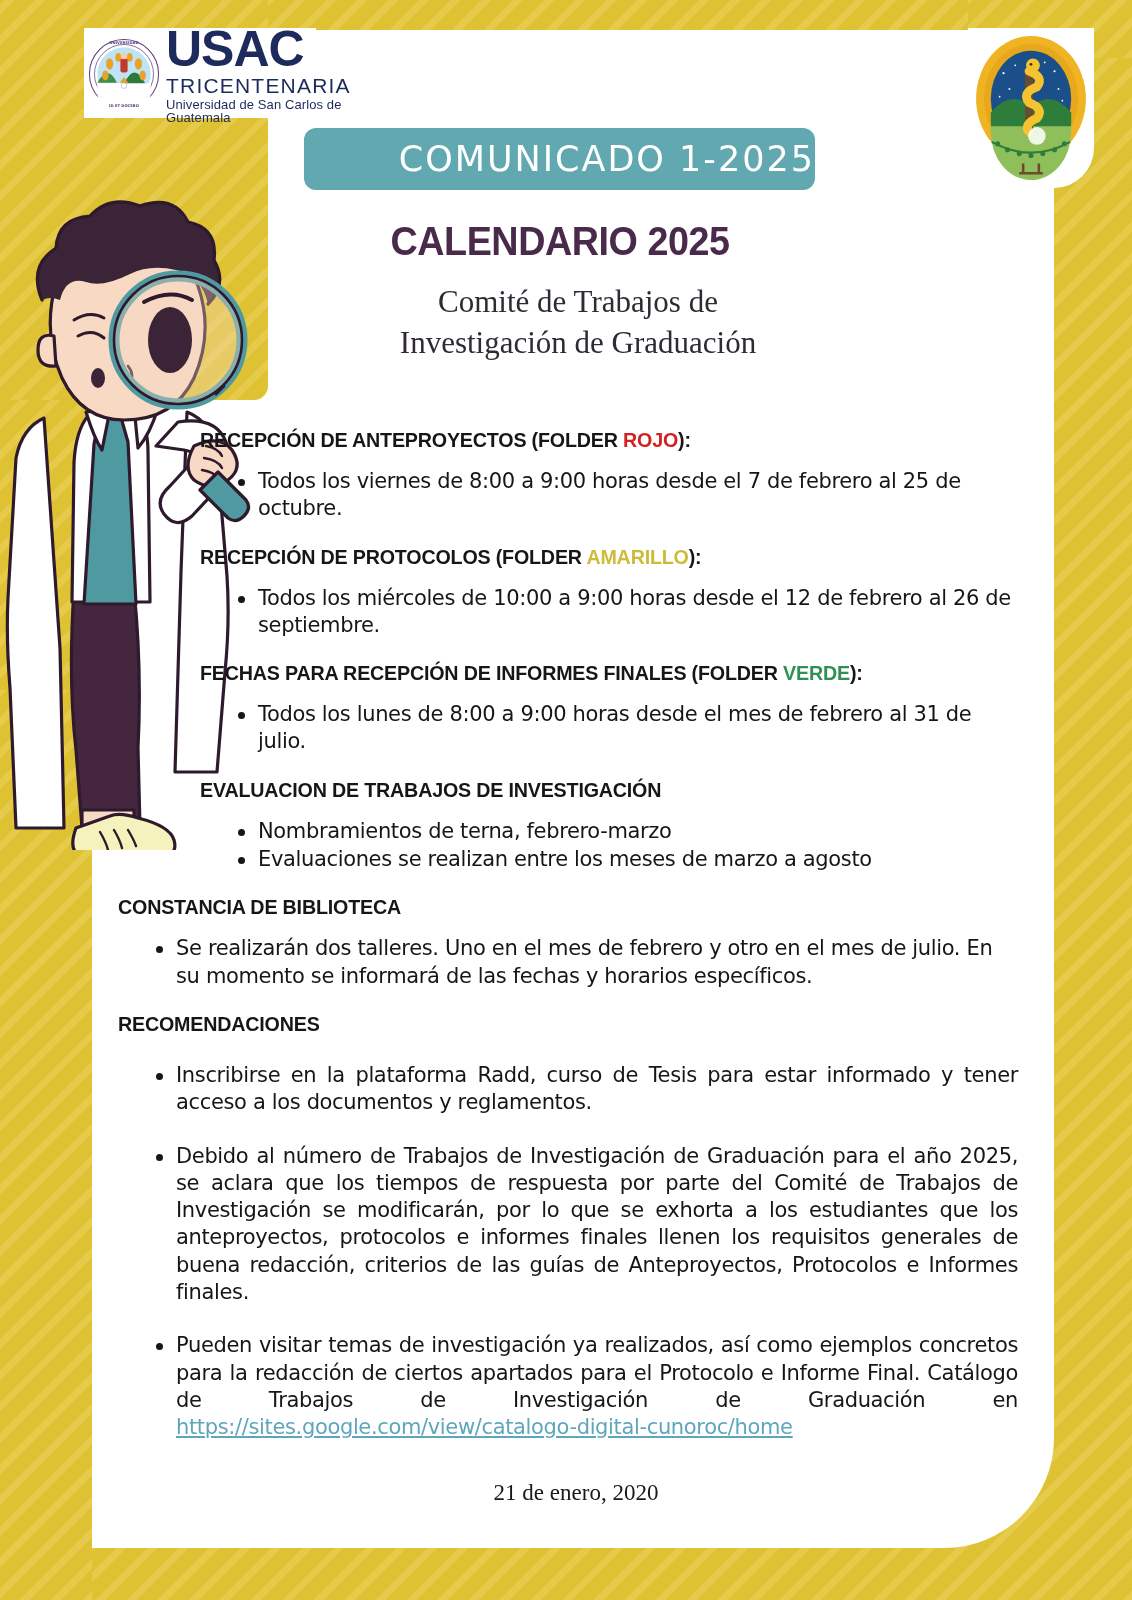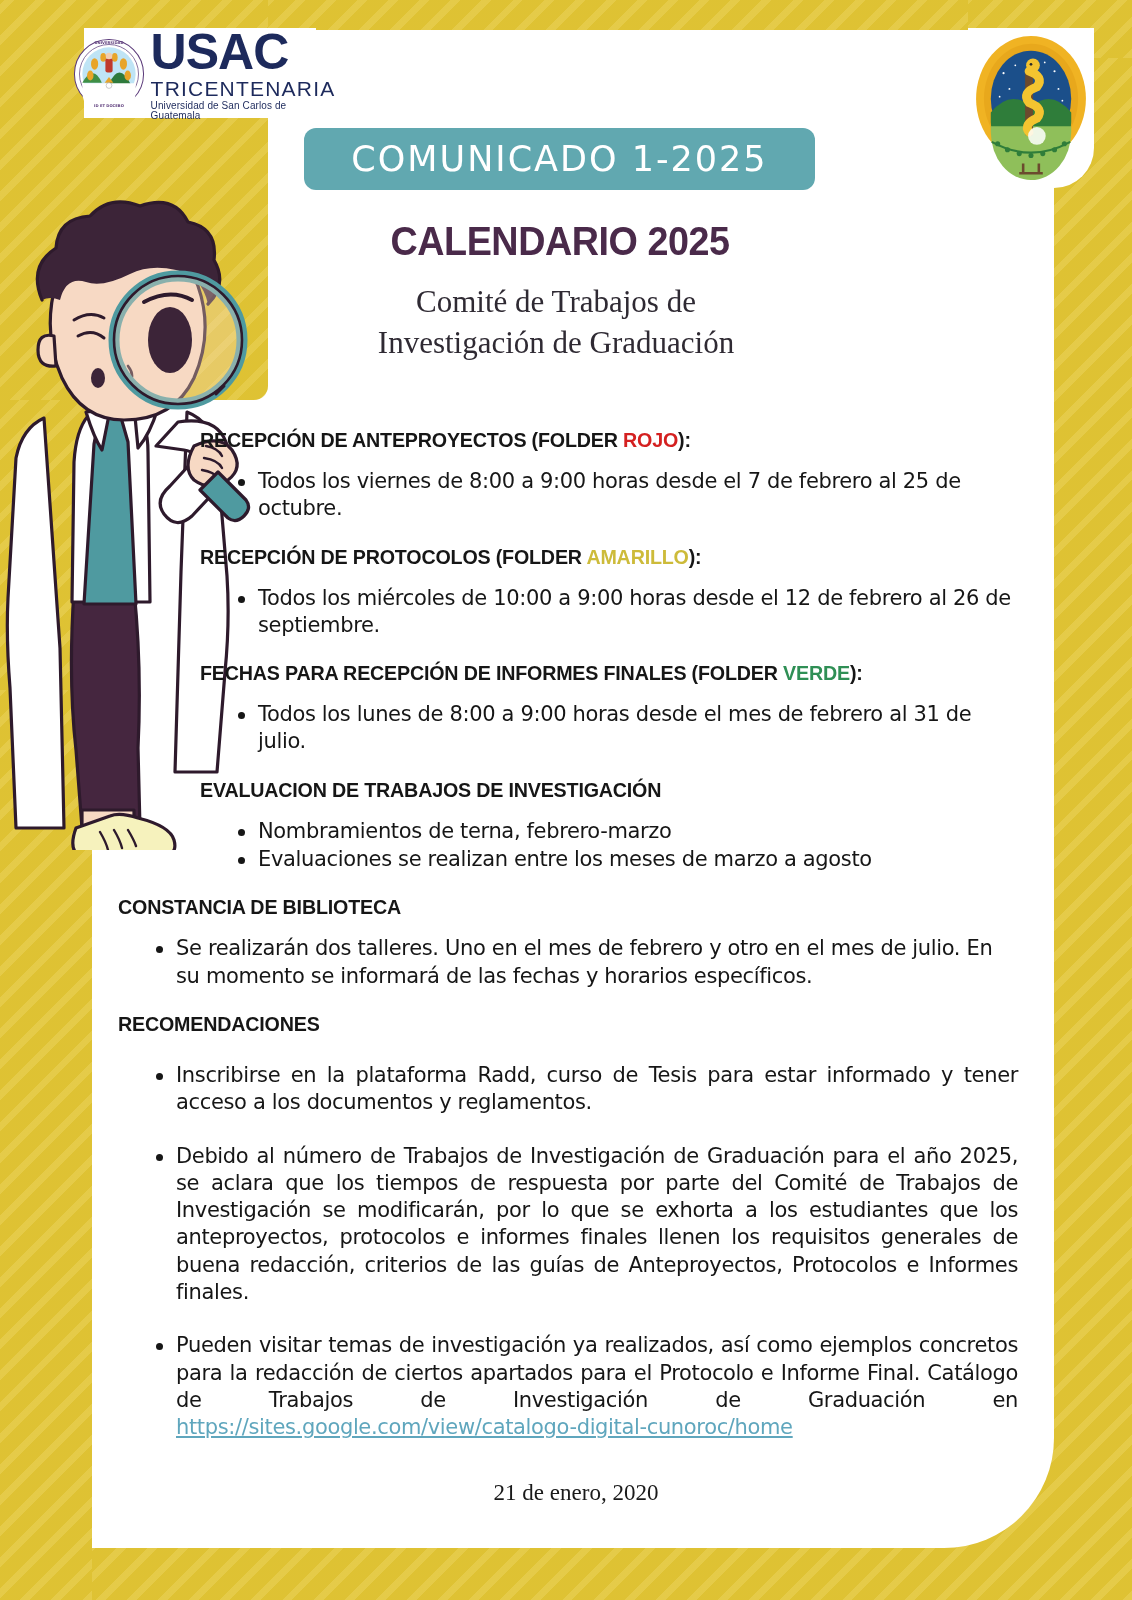--- a/index.html
+++ b/index.html
@@ -110,41 +110,40 @@
   
   #usac-logo {
     position: absolute;
     left: 88px;
     top: 30px;
     width: 232px;
     height: 88px;
     display: flex;
     align-items: center;
     gap: 6px;
-    justify-content: center;
   }
   #usac-seal { flex: 0 0 auto; }
   #usac-word { display:flex; flex-direction: column; line-height: 1; }
   .usac-main {
     font-family: "Liberation Sans", sans-serif;
     font-weight: 700;
     font-size: 50px;
     letter-spacing: -1px;
     color: #1d2a5c;
   }
   .usac-tri {
     font-family: Liberation Sans, sans-serif;
     font-size: 21px;
     letter-spacing: 1.2px;
     color: #1d2a5c;
     margin-top: 1px;
   }
   .usac-sub {
     font-family: "Liberation Sans", sans-serif;
-    font-size: 10px;
+    font-size: 13px;
     color: #1d2a5c;
     margin-top: 2px;
     letter-spacing: 0.1px;
   }
   #med-seal {
     position: absolute;
     right: 42px;
     top: 32px;
     width: 118px;
     height: 152px;
@@ -154,21 +153,21 @@
   #comunicado-banner {
     position: absolute;
     left: 304px;
     top: 128px;
     width: 511px;
     height: 62px;
     background: #61a8b0;
     border-radius: 12px;
     display: flex;
     align-items: center;
-    justify-content: center;
+    justify-content: flex-end;
   }
   #comunicado-banner .txt {
     font-family: "DejaVu Sans", sans-serif;
     font-size: 35px;
     font-weight: 400;
     color: #ffffff;
     letter-spacing: 2px;
   }
   #calendario-title {
     position: absolute;
@@ -178,21 +177,21 @@
     text-align: center;
     font-family: "Liberation Sans", sans-serif;
     font-weight: 700;
     font-size: 41px;
     color: #4a2a4a;
     letter-spacing: -0.5px;
     transform: scaleX(0.92);
   }
   #subtitle {
     position: absolute;
-    left: 186px;
+    left: 208px;
     top: 282px;
     width: 740px;
     text-align: center;
     font-family: "Liberation Serif", serif;
     font-size: 31px;
     line-height: 1.32;
     color: #2f2a33;
   }
 
   

